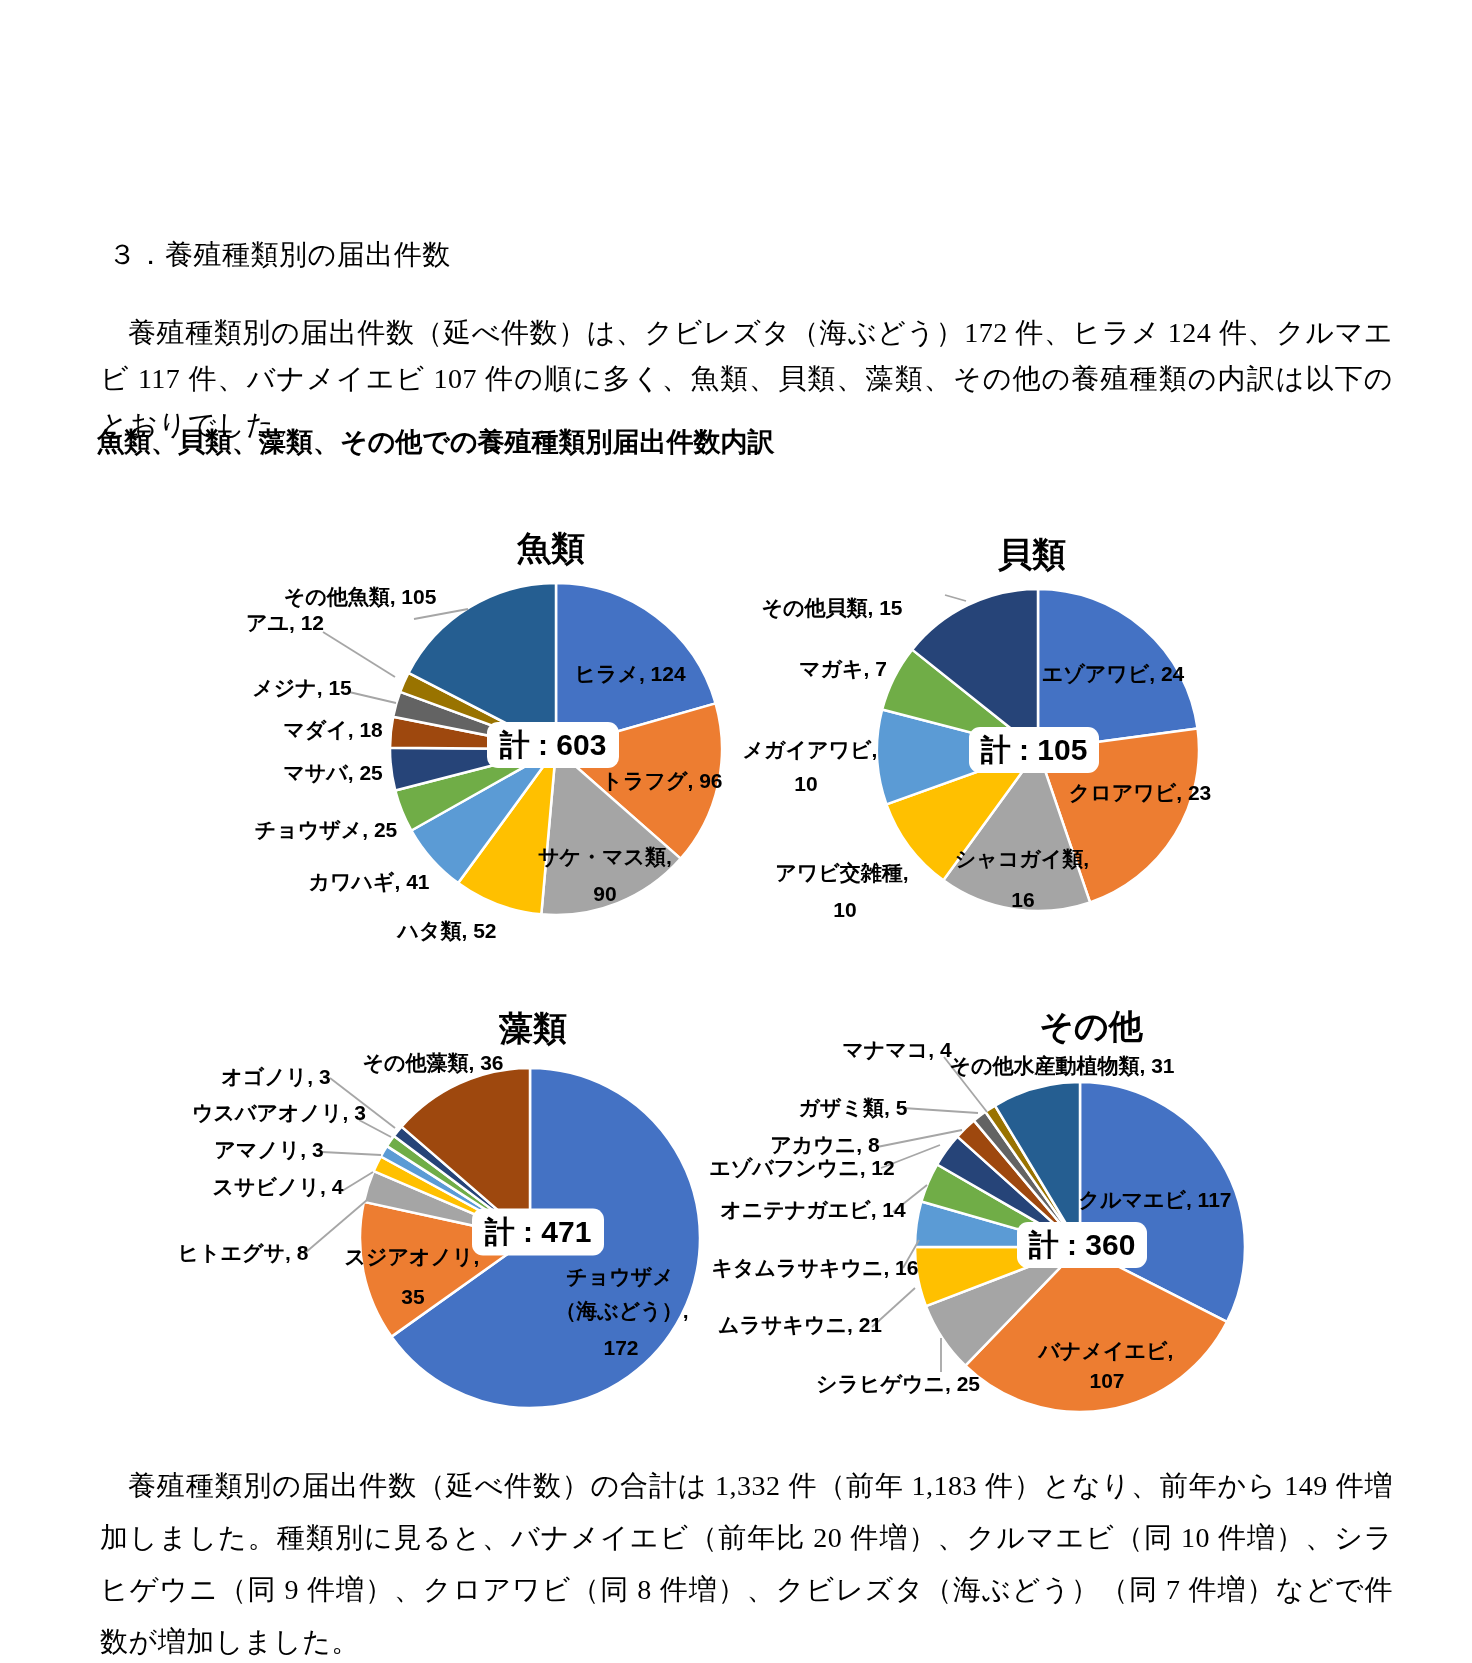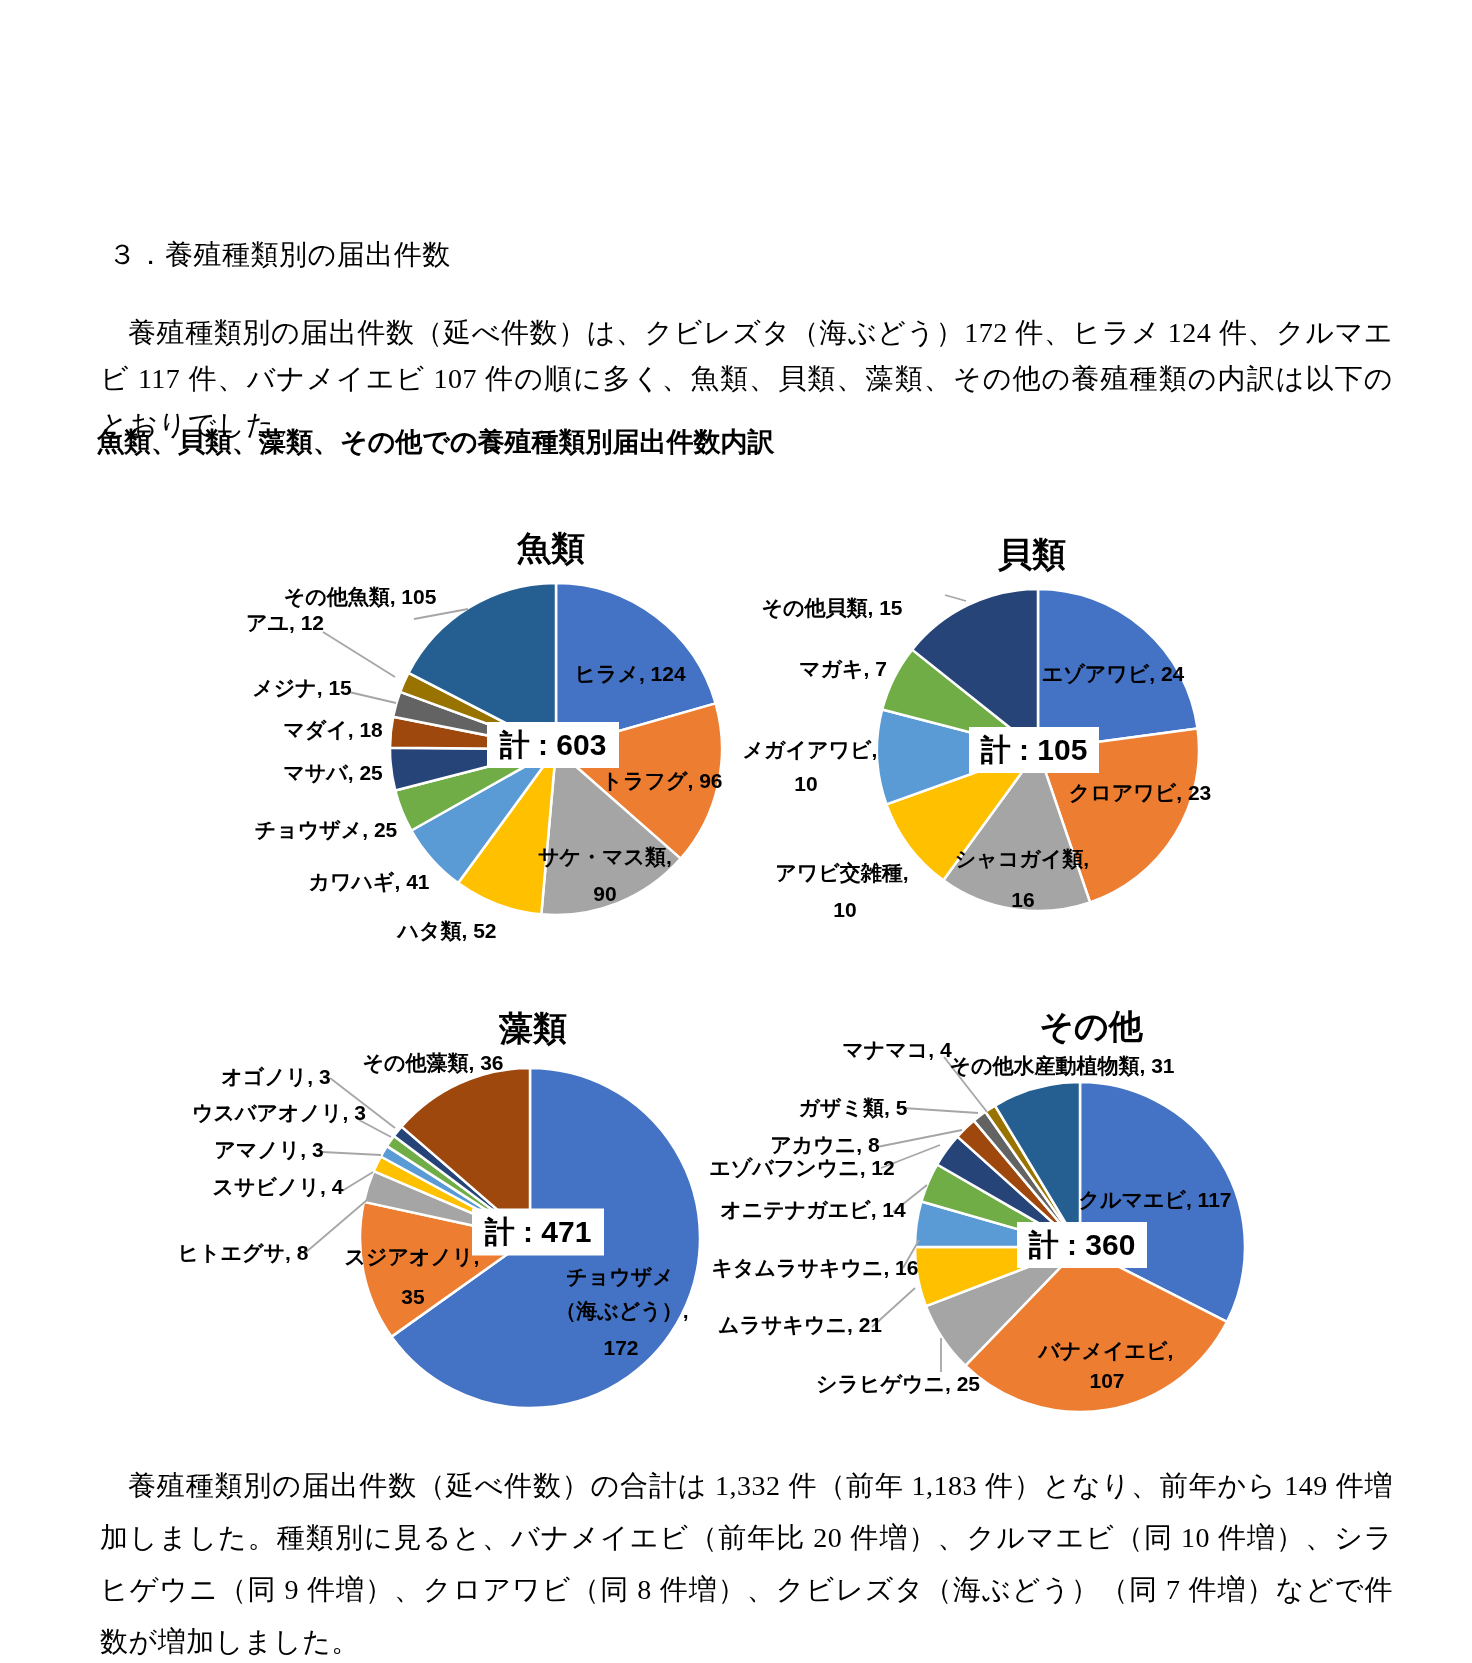--- a/index.html
+++ b/index.html
@@ -56,20 +56,21 @@
     position:absolute;
     transform:translate(-50%,-50%);
     background:#ffffff;
     display:flex;
     align-items:center;
     justify-content:center;
     font-family:"Liberation Sans", sans-serif;
     font-weight:bold;
     font-size:30px;
     white-space:nowrap;
+    border-radius:11px;
   }
   .pie-label{
     position:absolute;
     transform:translate(-50%,-50%);
     font-family:"Liberation Sans", sans-serif;
     font-weight:bold;
     font-size:21px;
     color:#000000;
     white-space:nowrap;
   }

